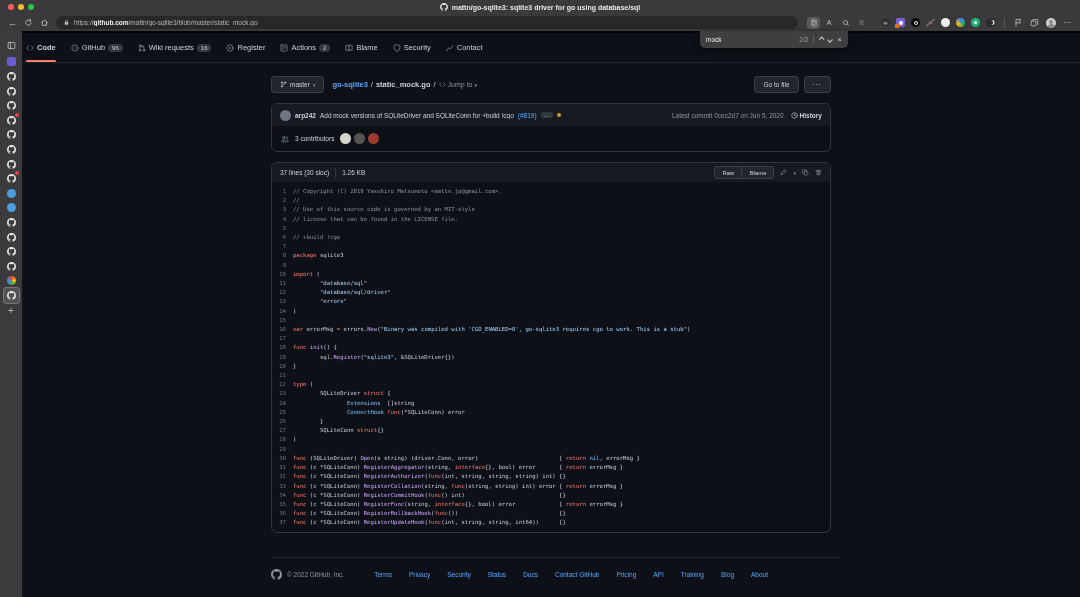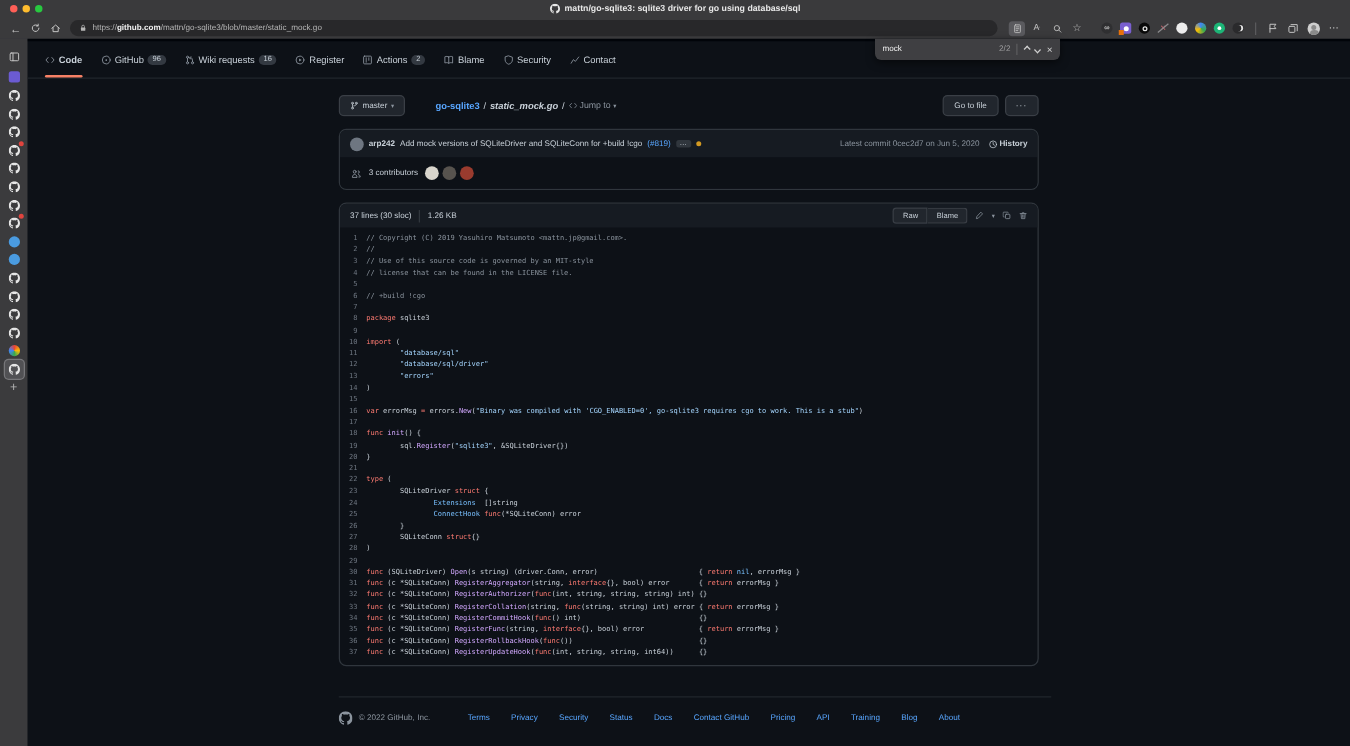--- a/index.html
+++ b/index.html
@@ -43,33 +43,33 @@
   .vtab { width:15px; height:14.6px; display:flex; align-items:center; justify-content:center; border-radius:3px; position:relative; flex:none; }
   .vtab.sel { background:#515154; box-shadow:0 0 0 1px #77777a; }
   .vtab .dot { position:absolute; right:0px; top:0px; width:4px; height:4px; border-radius:50%; background:#e0443e; }
   .fav-sq { width:9px; height:9px; border-radius:2px; background:#6b5bd2; }
   .fav-ci { width:9px; height:9px; border-radius:50%; }
   .vplus { color:#b5b5b5; font-size:10px; margin-top:2px; }
 
   
   .page { position:absolute; left:22px; top:31px; right:0; bottom:0; background:#0d1117; color:#c9d1d9; overflow:hidden; }
   .gh-top { height:2px; background:#010409; }
-  .repo-nav { display:flex; align-items:center; gap:15px; height:30px; padding:0 0 0 14px; border-bottom:1px solid #21262d; }
+  .repo-nav { display:flex; align-items:center; gap:15px; height:30px; padding:0 0 0 4px; border-bottom:1px solid #21262d; }
   .nav-tab { display:flex; align-items:center; gap:3px; font-size:7.5px; color:#c9d1d9; height:100%; position:relative; cursor:pointer; }
   .nav-tab .ic { color:#8b949e; display:flex; }
   .nav-tab.sel { font-weight:bold; }
   .nav-tab.sel::after { content:""; position:absolute; left:0; right:0; bottom:0; height:2px; border-radius:2px; background:#f78166; }
   .cnt { font-size:6px; background:rgba(110,118,129,.4); border-radius:8px; padding:1px 4px; color:#c9d1d9; }
 
   .container { width:560px; margin:0 auto; }
   .crumb-row { margin-top:13px; display:flex; align-items:center; gap:8px; }
   .btn { background:#21262d; border:1px solid rgba(240,246,252,.12); border-radius:4px; color:#c9d1d9; display:flex; align-items:center; font-size:6.5px; height:17px; padding:0 8px; gap:3px; cursor:pointer; }
   .crumbs { display:flex; align-items:center; gap:3px; font-size:7.5px; }
-  .crumbs .repo { color:#58a6ff; font-weight:bold;margin-left:16px; }
-  .crumbs .file { font-weight:bold; color:#c9d1d9;font-style:italic; }
+  .crumbs .repo { color:#58a6ff; font-weight:bold; }
+  .crumbs .file { font-weight:bold; color:#c9d1d9; }
   .jump { display:flex; align-items:center; gap:2px; color:#8b949e; font-size:7px; cursor:pointer; }
   .right-btns { margin-left:auto; display:flex; gap:5px; }
   .caret { font-size:5px; color:#8b949e; }
 
   .commit-box { margin-top:10px; border:1px solid #30363d; border-radius:6px; overflow:hidden; }
   .commit-head { background:#161b22; height:22px; display:flex; align-items:center; padding:0 8px; gap:4px; font-size:6.5px; }
   .cavatar { width:11px; height:11px; border-radius:50%; background:#6e7681; flex:none; }
   .cauthor { font-weight:bold; color:#c9d1d9; }
   .cmsg { color:#c9d1d9; white-space:nowrap; overflow:hidden; }
   .prlink { color:#58a6ff; }

